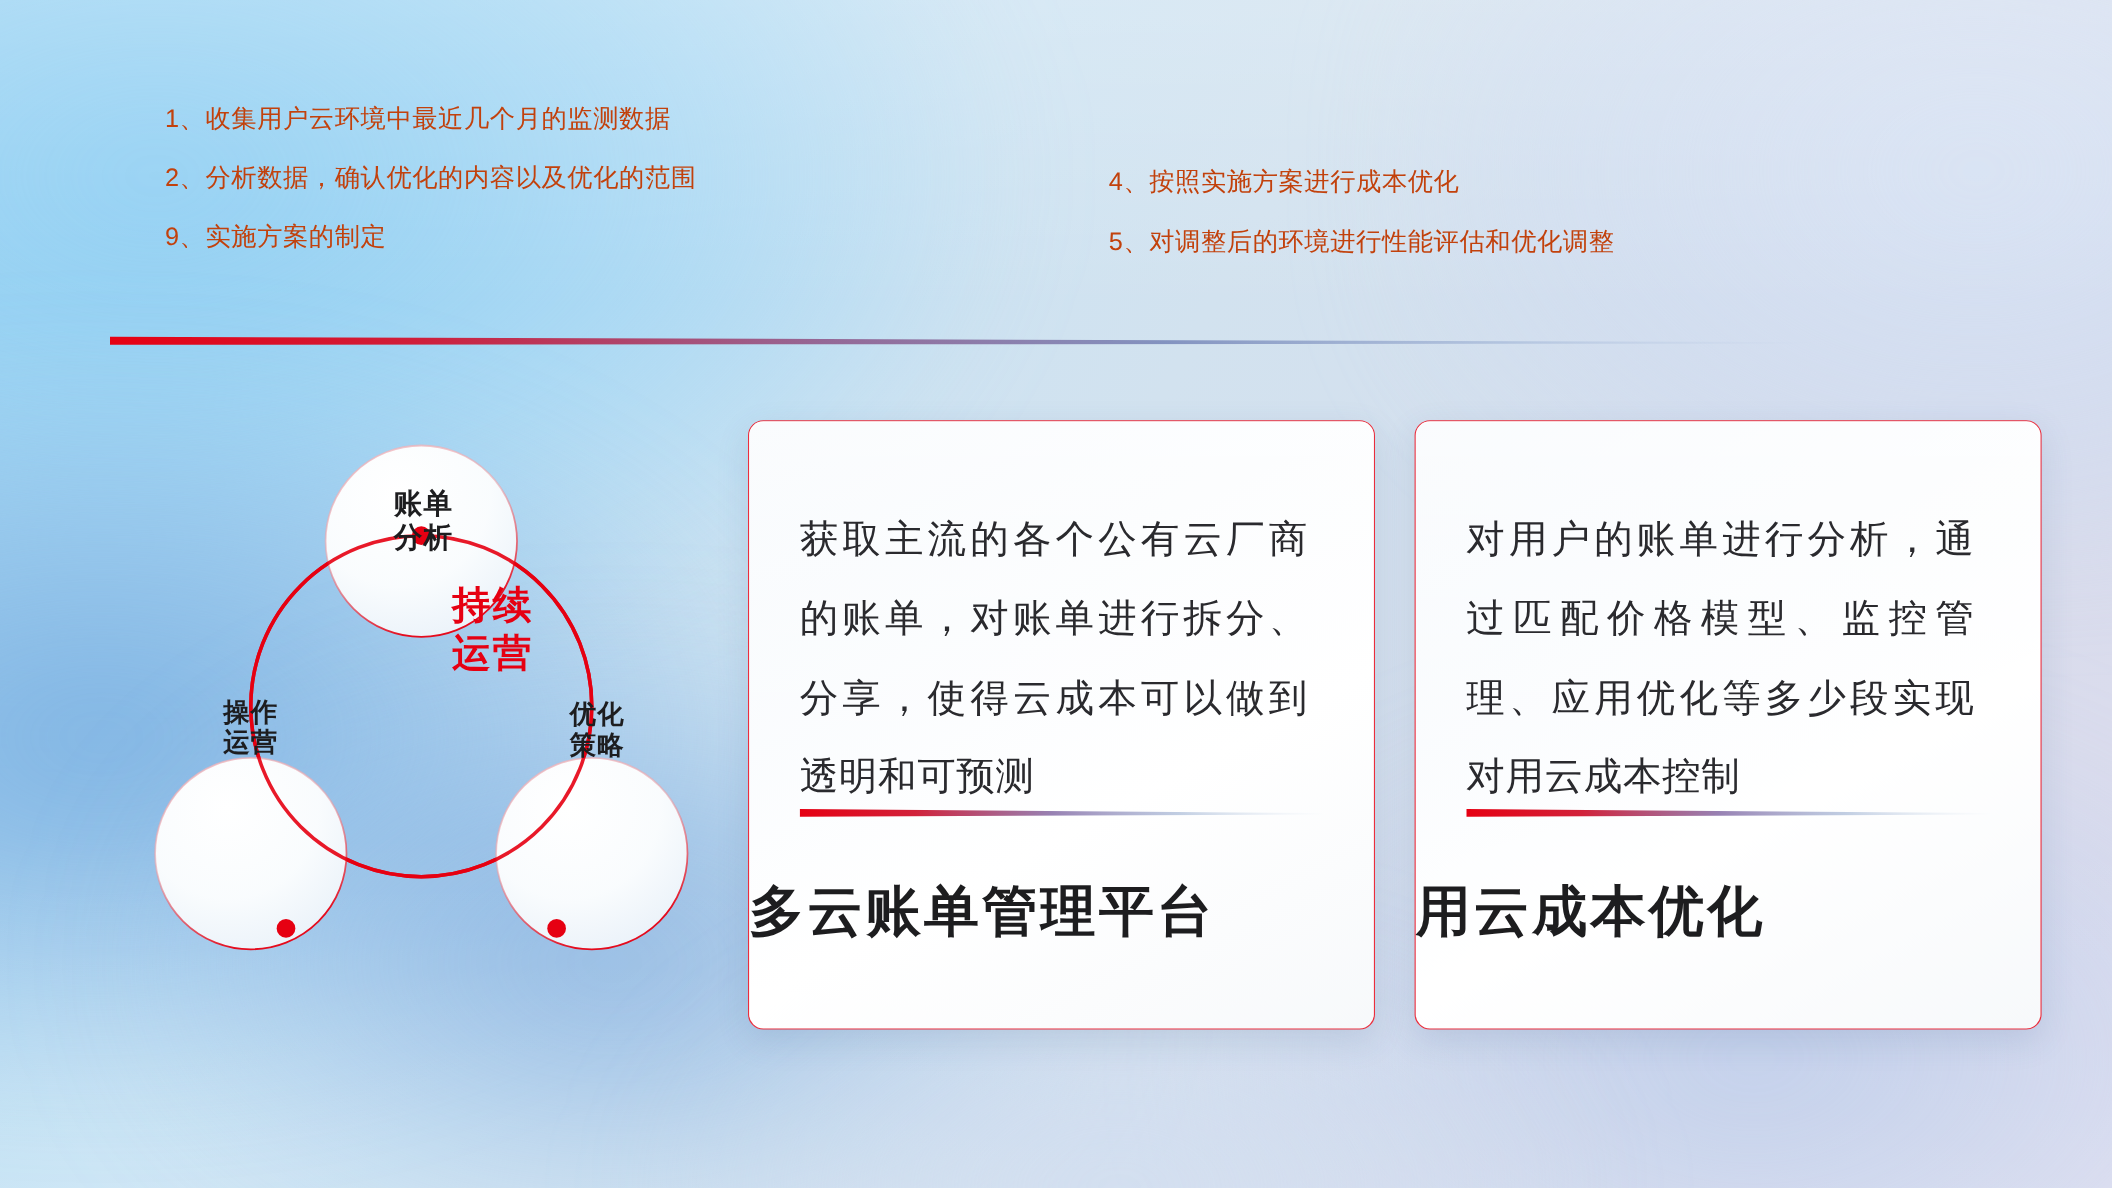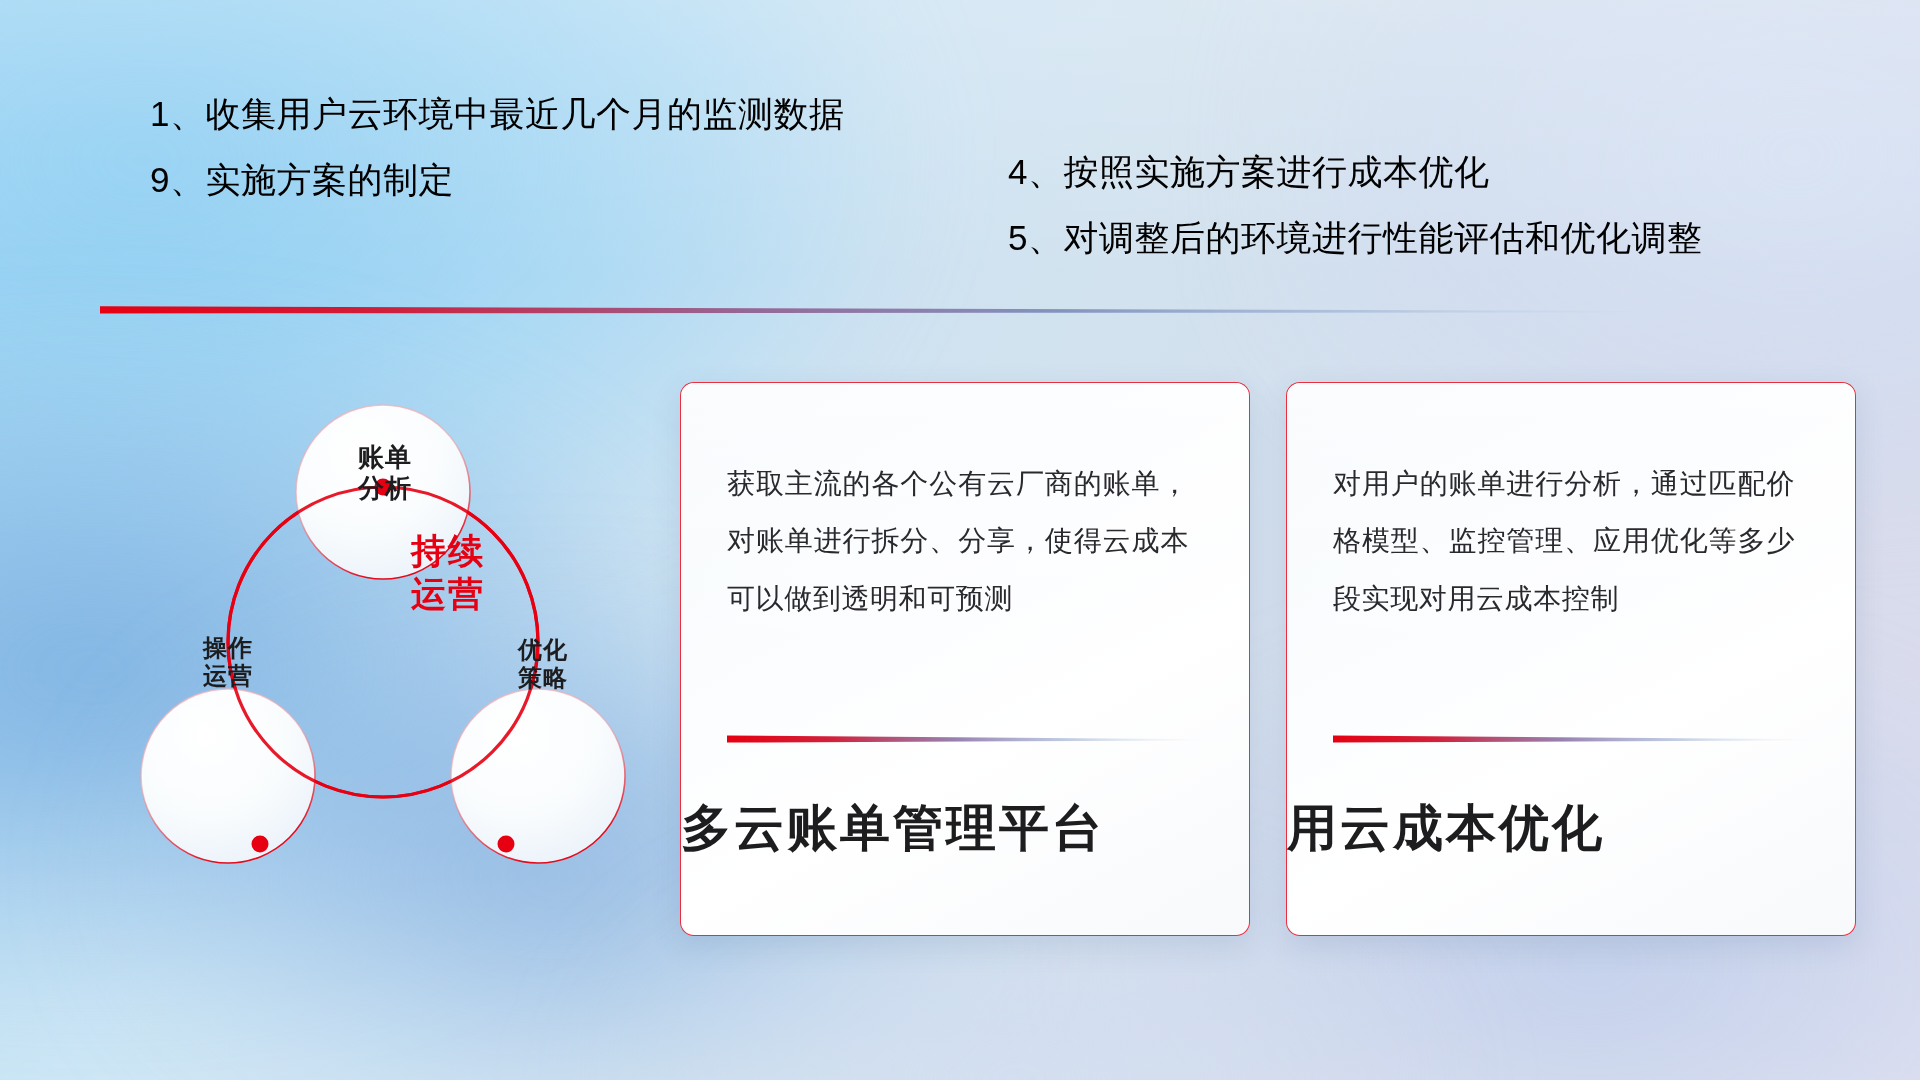--- a/index.html
+++ b/index.html
@@ -62,23 +62,23 @@
   }
 
   
   #root { position:absolute; inset:0; z-index:2; }
 
   
   .steps { position:absolute; }
   .steps.left  { left:150px; top:96px;  }
   .steps.right { left:1008px; top:154px; }
   .step-line {
-    font-size:35px;
+    font-size:23px;
     line-height:1;
-    color:#000000;
+    color:#c2410c;
     letter-spacing:.5px;
     white-space:nowrap;
     margin-bottom:31px;
   }
   .steps.right .step-line { margin-bottom:31px; }
 
   
   .divider-wrap {
     position:absolute; left:100px; top:300px; width:1548px; height:20px;
   }
@@ -120,21 +120,21 @@
     content:"";
     position:absolute; left:0; top:0; right:0; height:64%;
     background:linear-gradient(180deg, rgba(255,255,255,.55) 0%, rgba(255,255,255,0) 100%);
     pointer-events:none;
   }
   .card.one { left:680px; }
   .card.two { left:1286px; }
   .card-body {
     position:relative;
     padding:72px 60px 0 46px;
-    font-size:28px;
+    font-size:35px;
     line-height:2.05;
     color:#2a2a2e;
     letter-spacing:.6px;
     text-align:justify;
     text-align-last:left;
     height:300px;
   }
   .card-rule {
     position:absolute; left:46px; top:350px; width:478px; height:12px;
   }
@@ -157,20 +157,21 @@
   <div class="bg-blob-d"></div>
   <div class="bg-blob-e"></div>
   <div class="bg-blob-f"></div>
   <div class="bg-sheen"></div>
 </div>
 
 <div id="root">
 
   <div class="steps left">
     <div class="step-line">1、收集用户云环境中最近几个月的监测数据</div>
+    <div class="step-line">2、分析数据，确认优化的内容以及优化的范围</div>
     <div class="step-line">9、实施方案的制定</div>
   </div>
 
   <div class="steps right">
     <div class="step-line">4、按照实施方案进行成本优化</div>
     <div class="step-line">5、对调整后的环境进行性能评估和优化调整</div>
   </div>
 
   <div class="divider-wrap">
     <svg viewBox="0 0 1548 20" preserveAspectRatio="none" aria-hidden="true">

